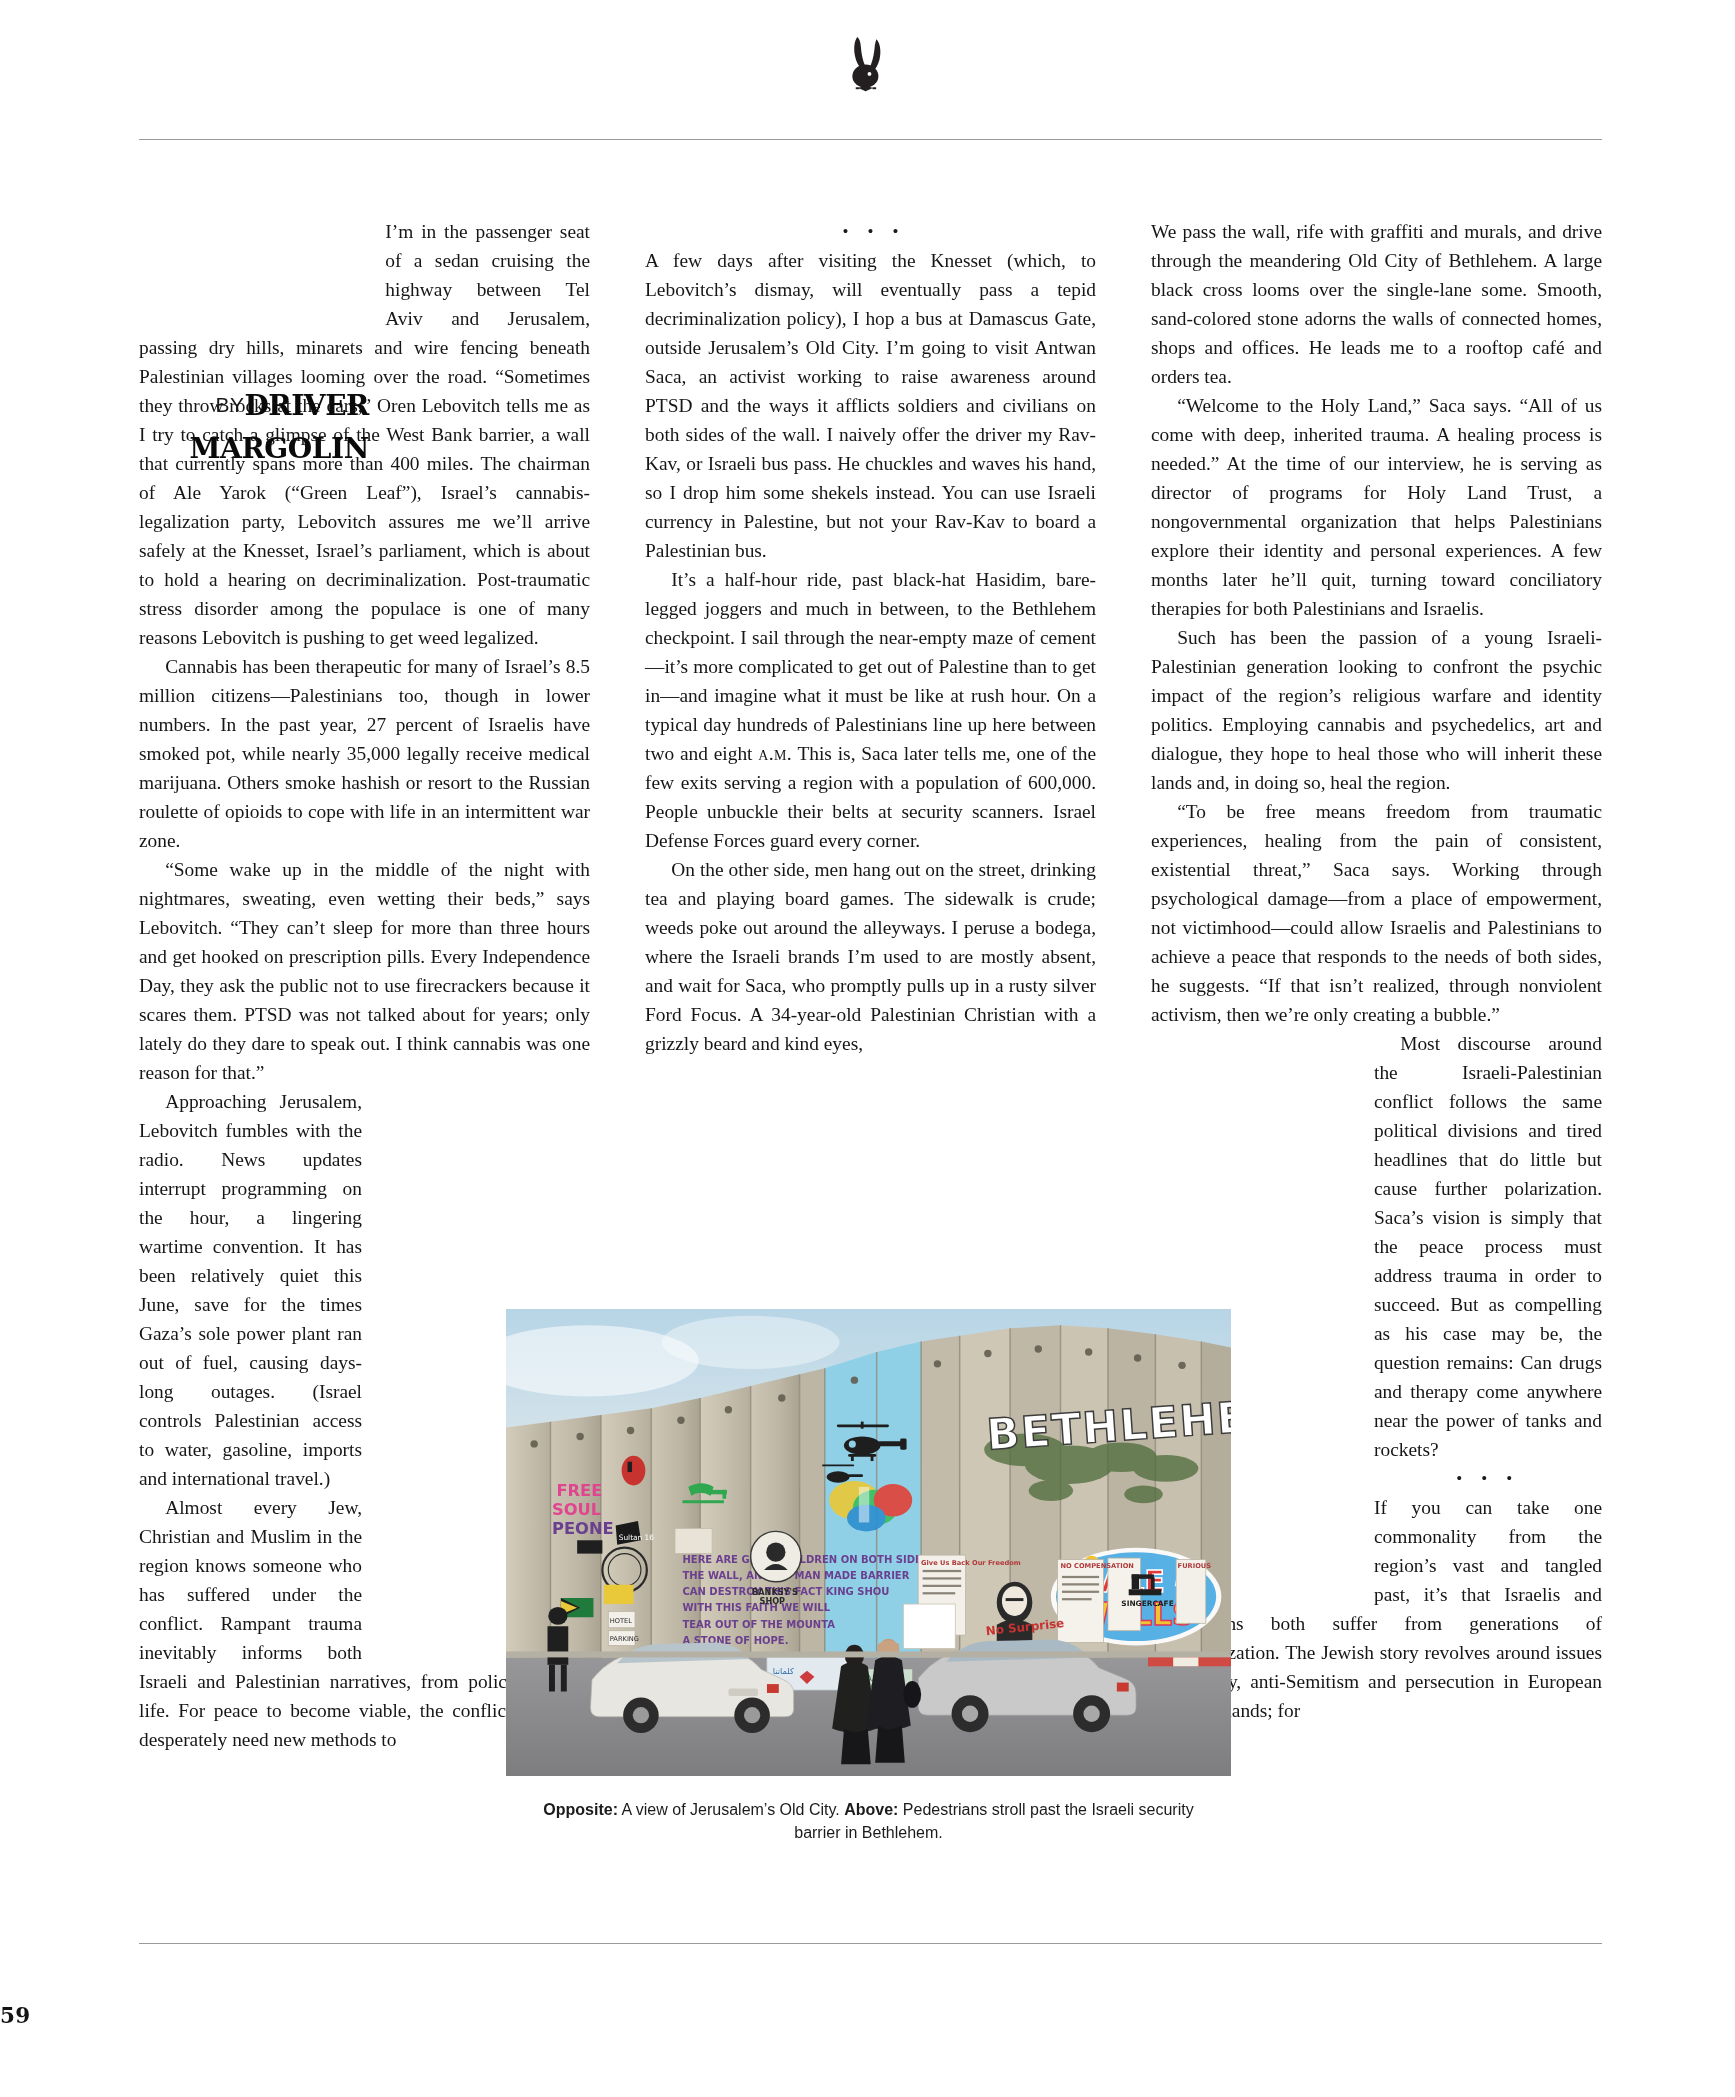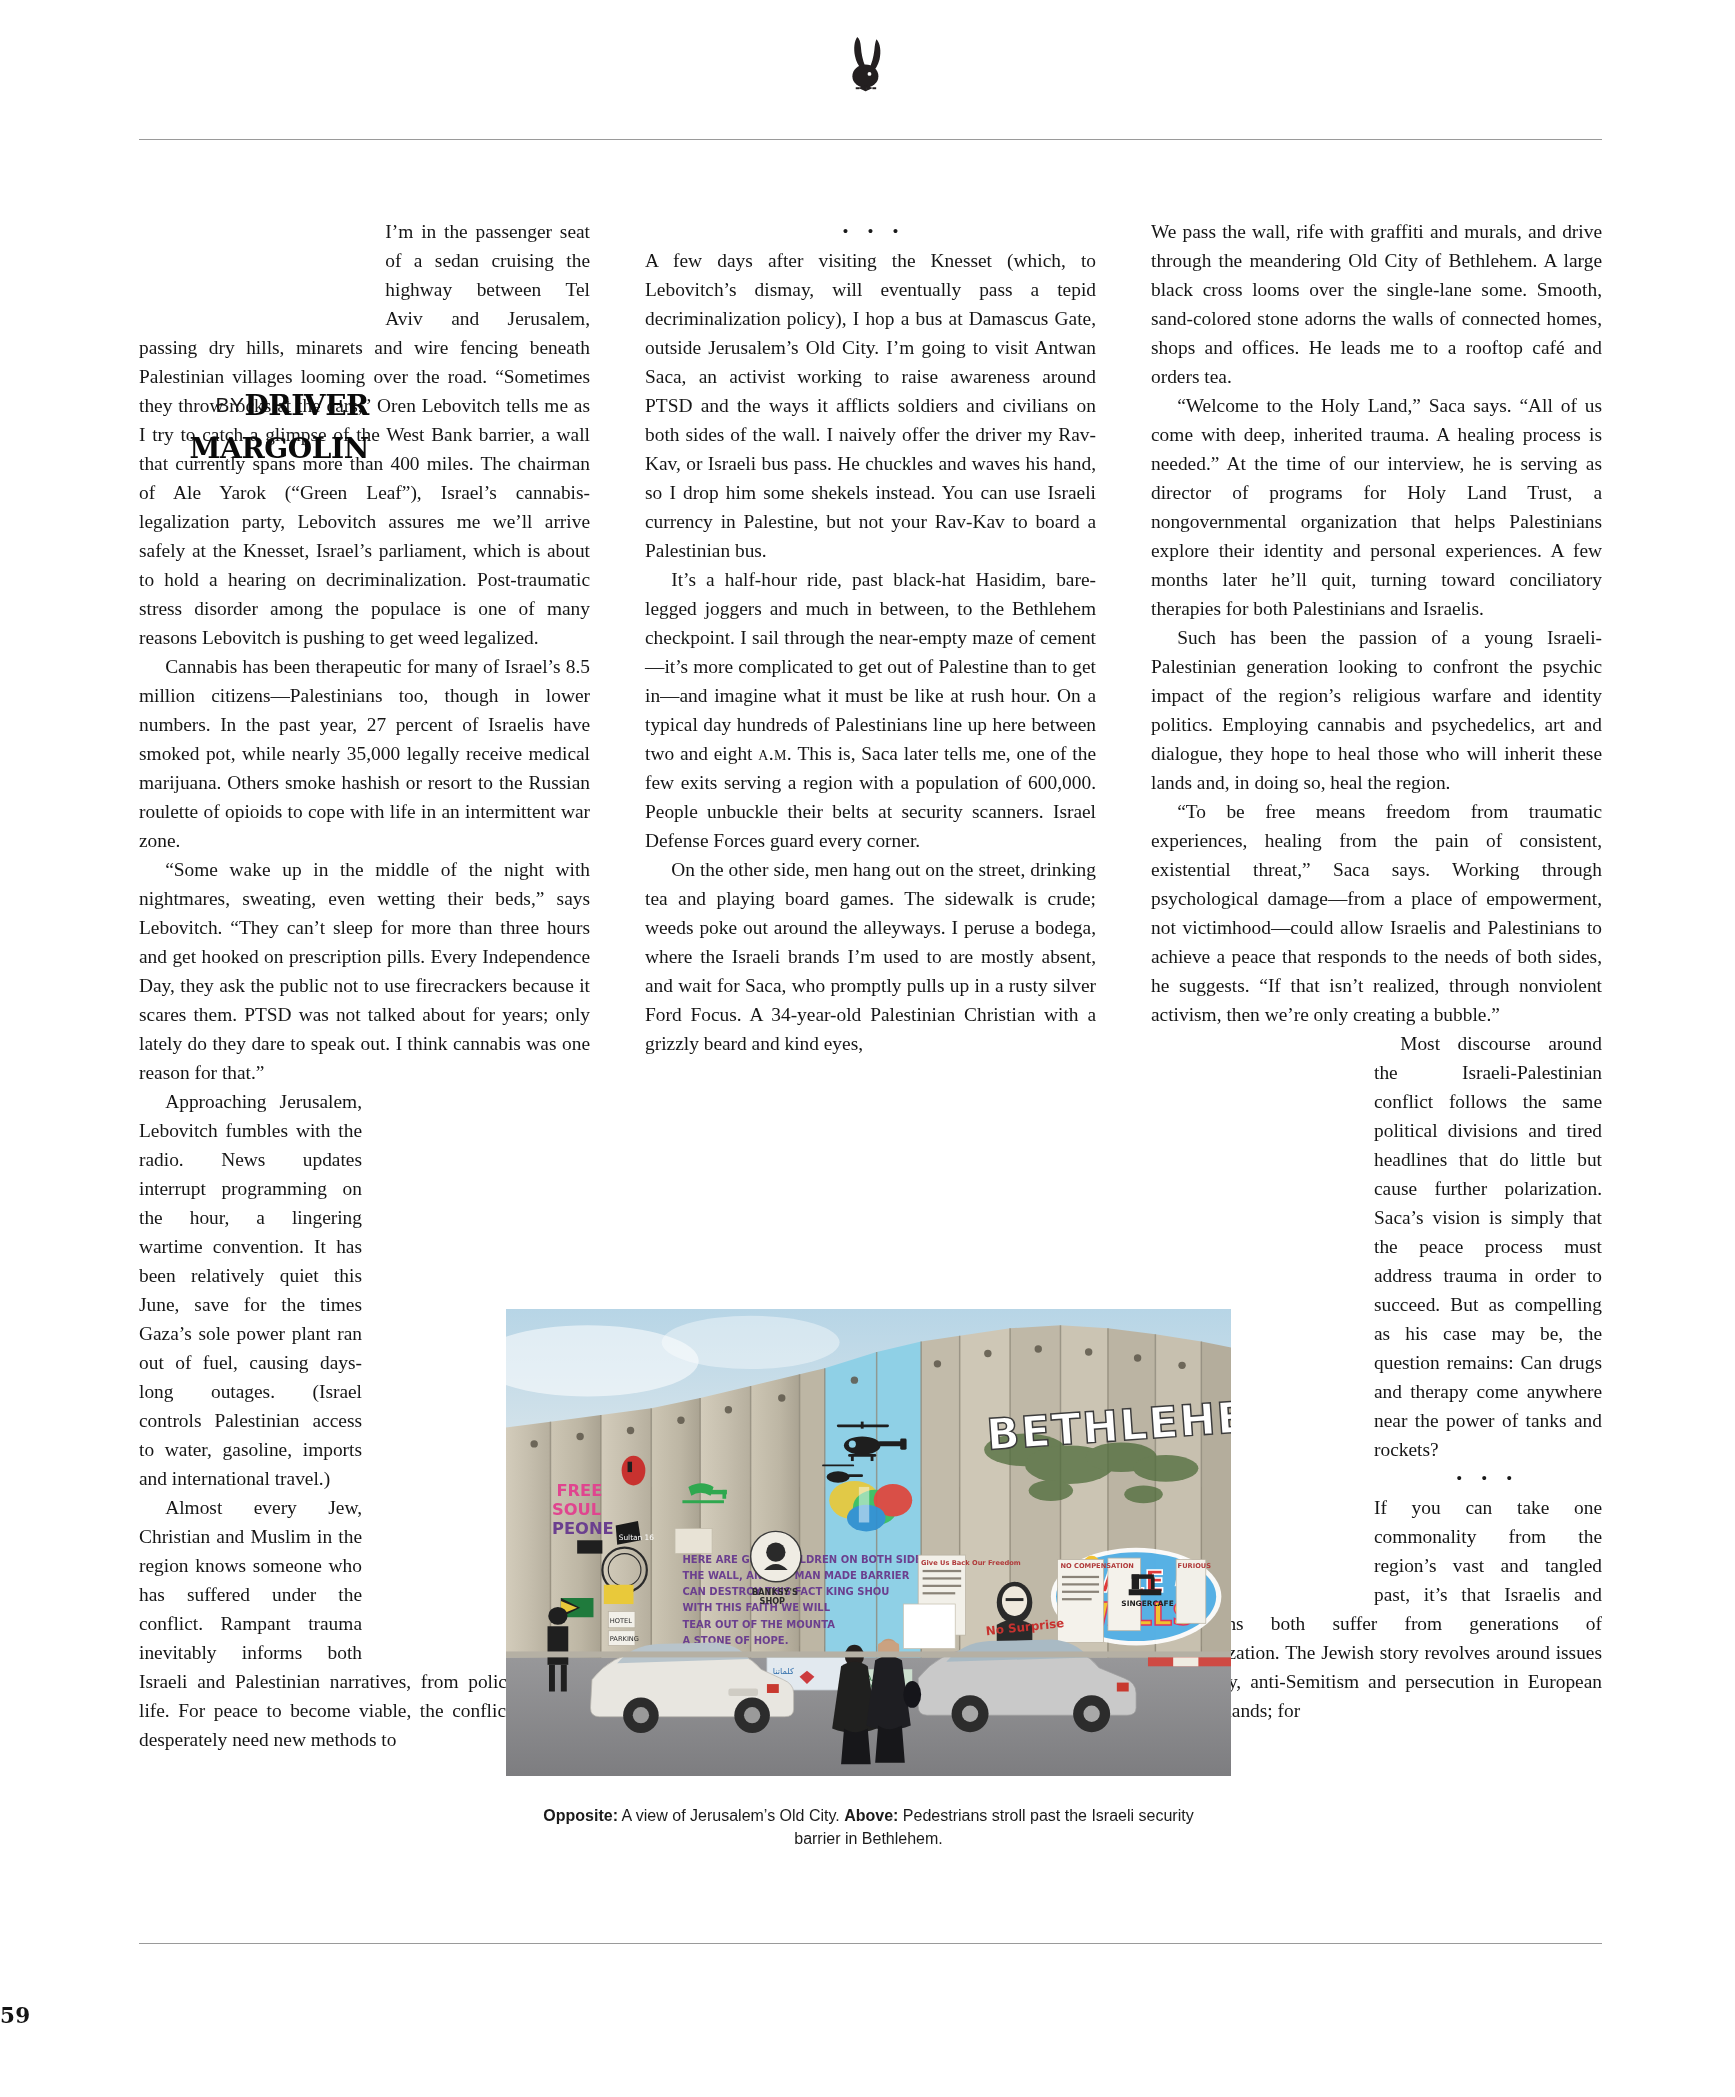--- a/index.html
+++ b/index.html
@@ -136,21 +136,21 @@
     position: relative;
     width: 725px;
     height: 467px;
     overflow: hidden;
     background: #b9b3a6;
   }
   .photo svg { display: block; width: 100%; height: 100%; }
 
   .caption {
     width: 653px;
-    margin: 28px auto 0 auto;
+    margin: 22px auto 0 auto;
     font-family: "Liberation Sans", sans-serif;
     font-size: 16px;
     line-height: 23px;
     text-align: center;
     color: #1b1b1b;
   }
   .caption b { font-weight: bold; }
 
   
   .shim-left {

